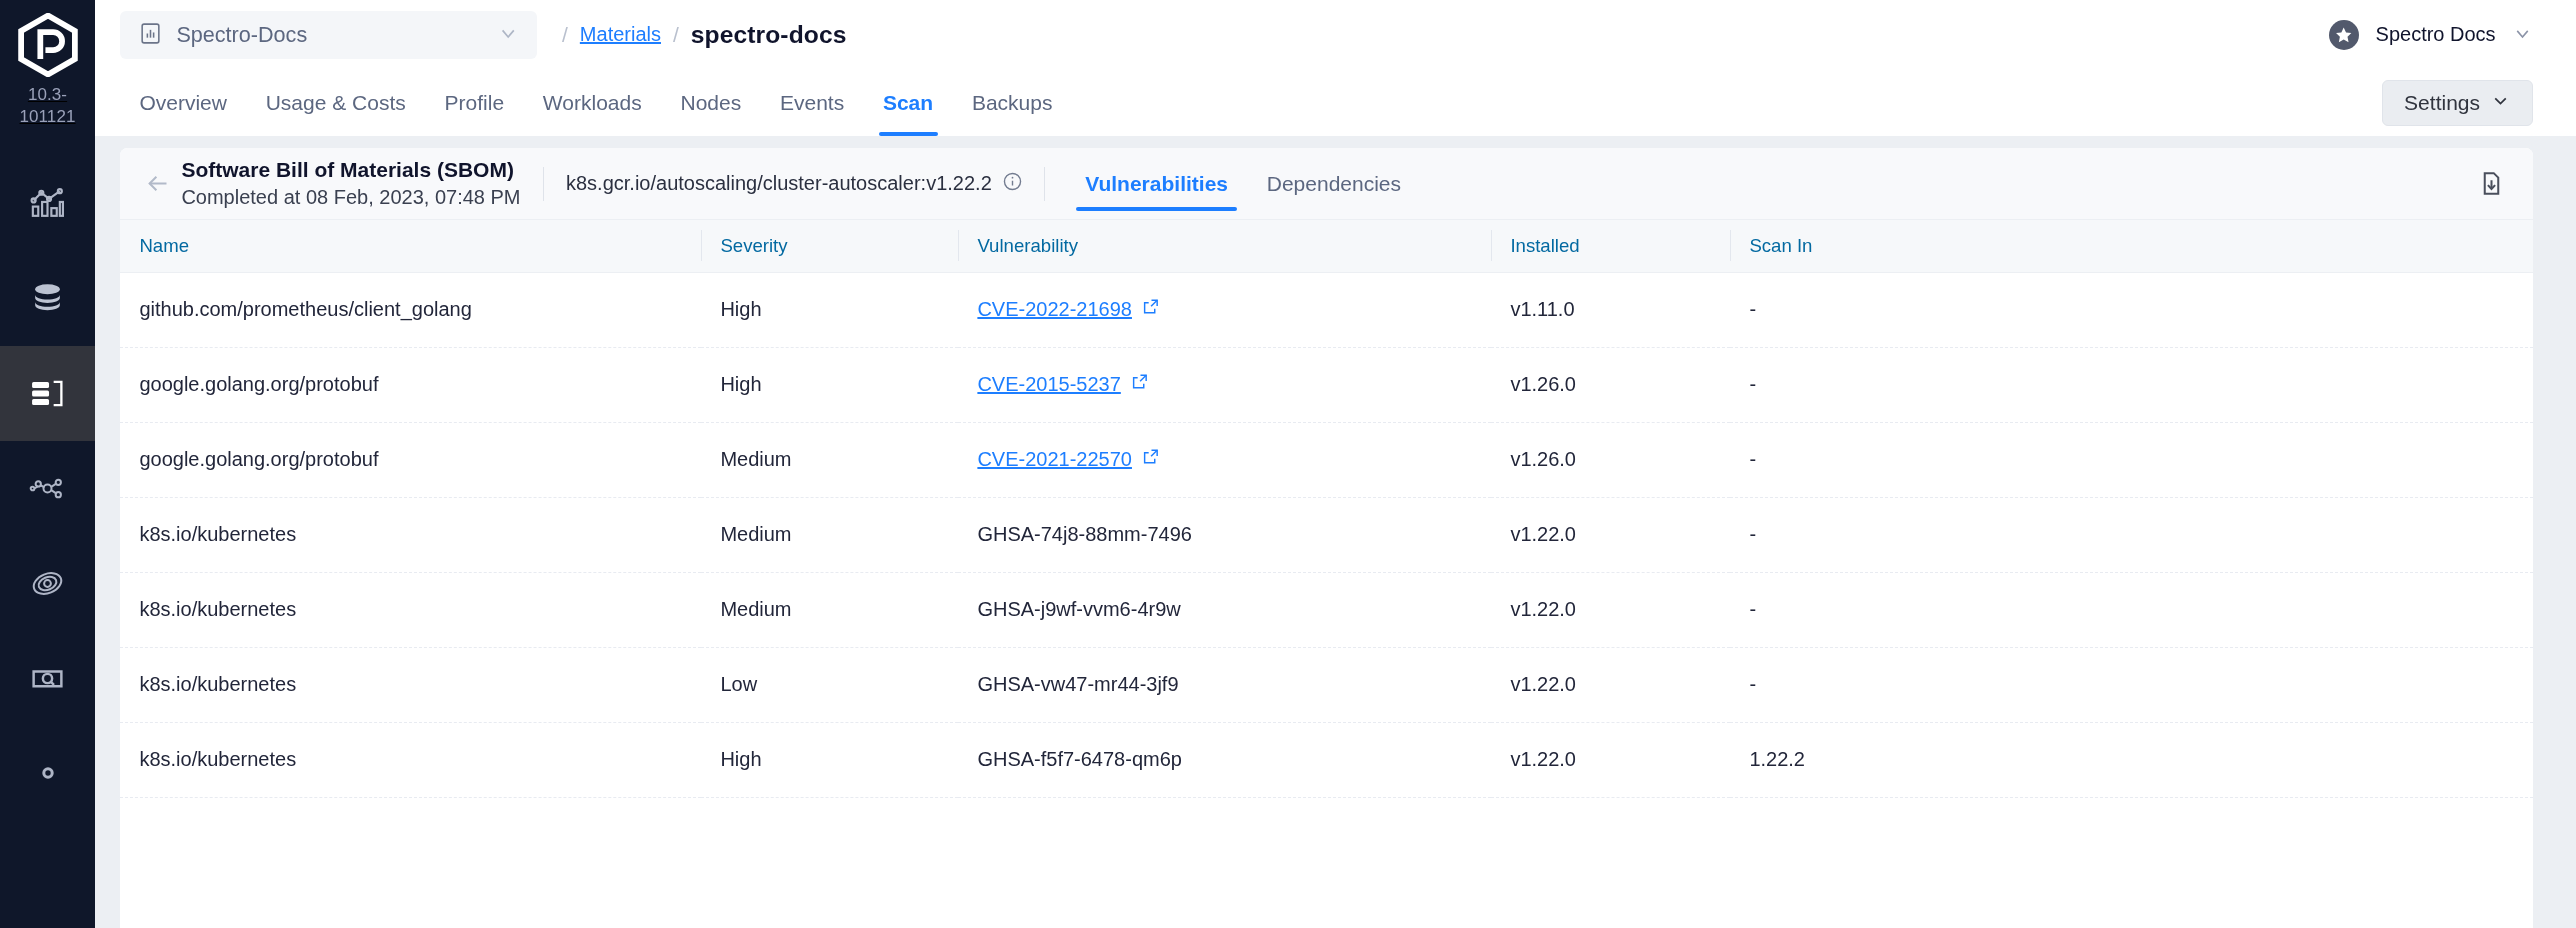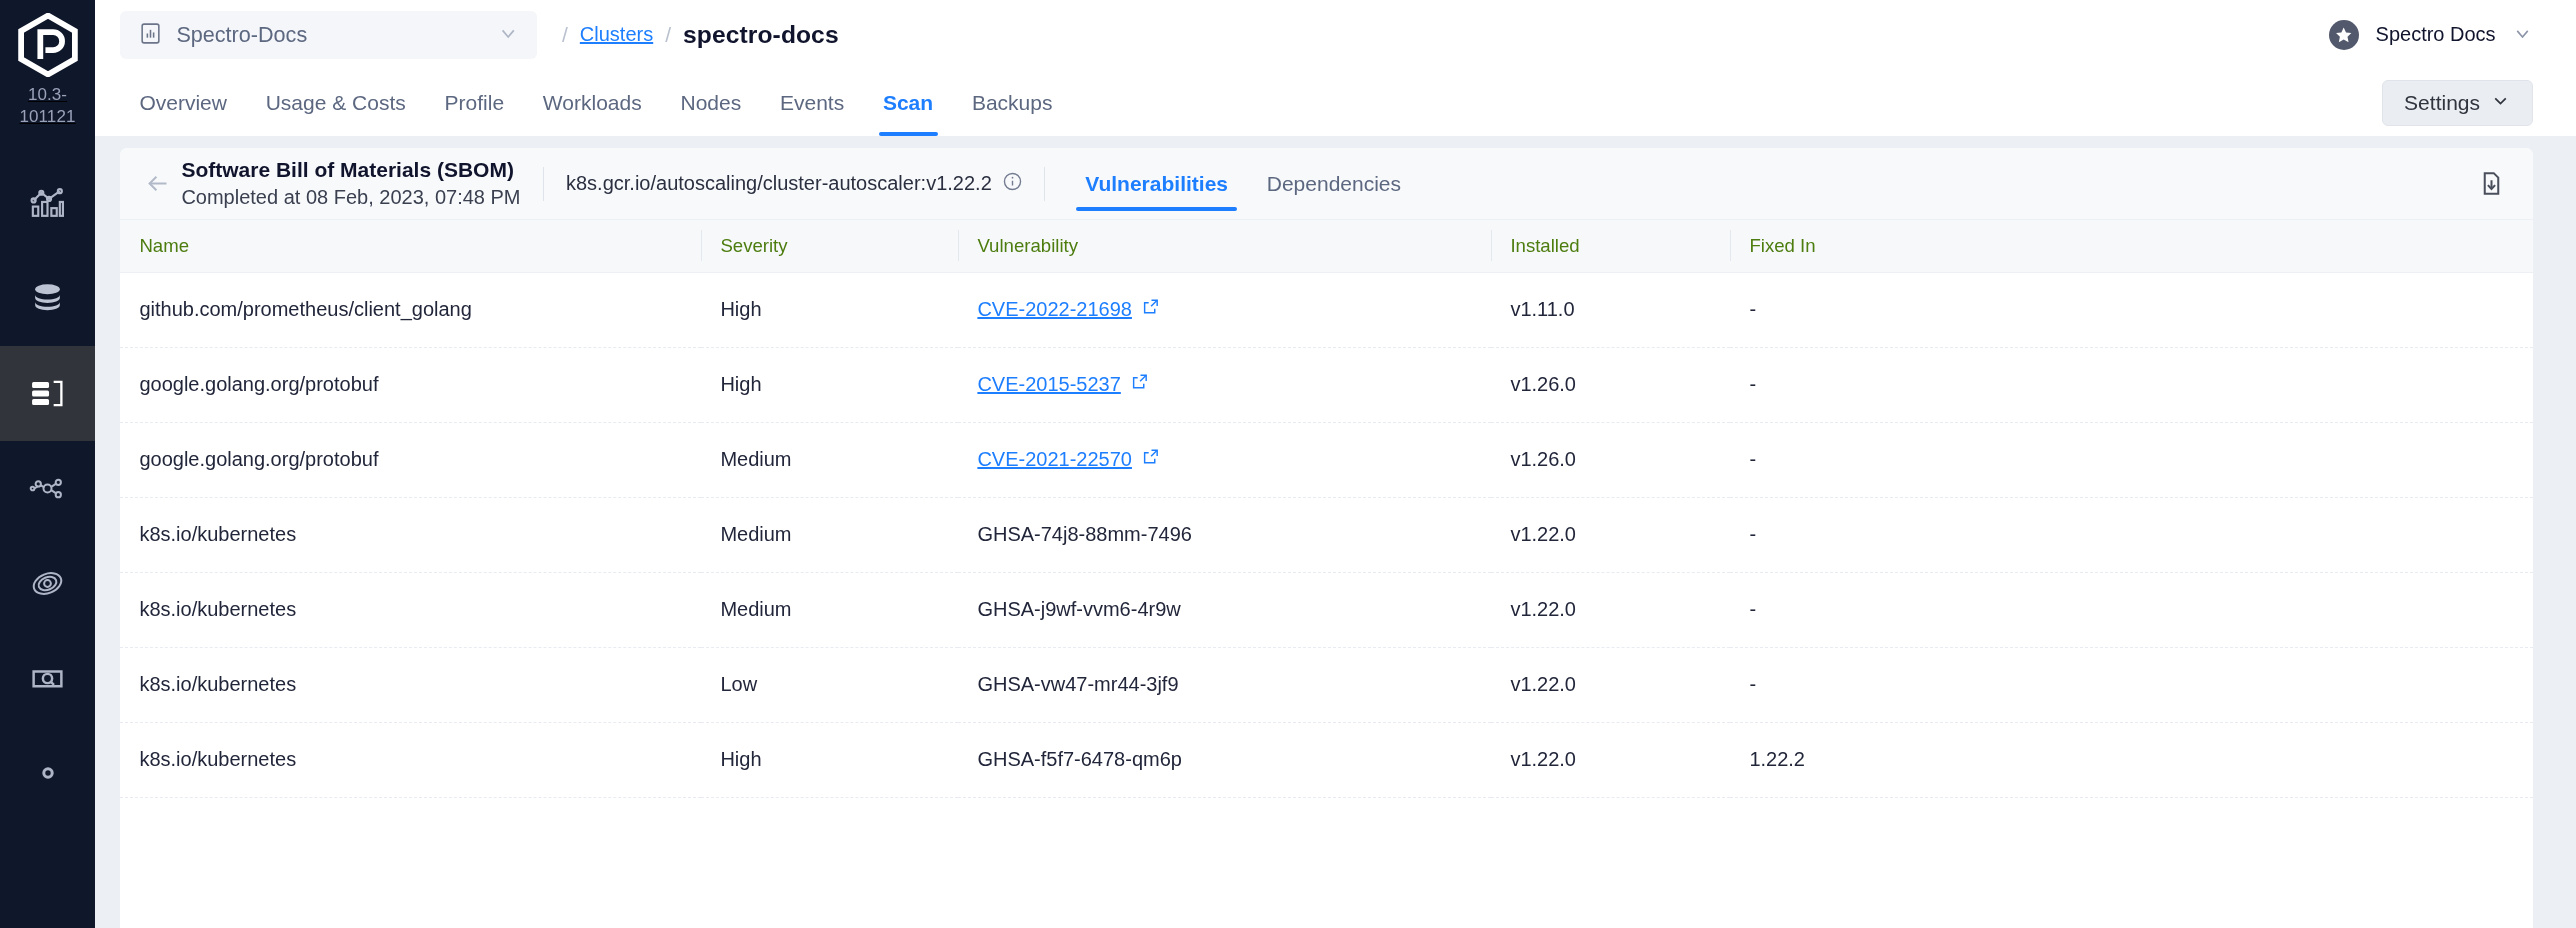--- a/index.html
+++ b/index.html
@@ -129,21 +129,21 @@
     height: 3.7px; background: #1d7eff; border-radius: 2.2px;
   }
   .download-btn { margin-left: auto; width: 42px; height: 42px; display: flex; align-items: center; justify-content: center; color: #4a4f5c; }
 
   
   .tbl { width: 100%; border-collapse: collapse; table-layout: fixed; }
   .tbl thead th {
     background: #f6f8fa;
     height: 52px;
     text-align: left;
-    color: #4d7c0f; font-size: 18.6px; font-weight: normal;
+    color: #0369a1; font-size: 18.6px; font-weight: normal;
     padding: 0 0 0 19.4px;
     border-bottom: 0.7px solid #eceff3;
     position: relative;
   }
   .tbl thead th.div::before {
     content: ""; position: absolute; left: 0; top: 10.4px; bottom: 10.4px; width: 0.7px; background: #e3e7ee;
   }
   .tbl tbody td {
     height: 75px;
     color: #22263a; font-size: 20px;
@@ -269,21 +269,21 @@
         <span class="label">Spectro-Docs</span>
         <span class="caret">
           <svg width="22.4" height="22.4" viewBox="0 0 24 24" fill="none" stroke="#aeb6c6" stroke-width="1.8">
               <polyline points="6,9 12,16 18,9"></polyline>
             </svg>
         </span>
       </div>
 
       <div class="breadcrumb">
         <span class="bc-sep">/</span>
-        <a class="bc-link" href="#">Clusters</a>
+        <a class="bc-link" href="#">Materials</a>
         <span class="bc-sep">/</span>
         <span class="bc-current">spectro-docs</span>
       </div>
 
       <div class="topbar-right">
         <span class="star-badge">
           <svg width="19.4" height="19.4" viewBox="0 0 24 24" fill="#ffffff">
             <polygon points="12,3 14.9,9.2 21.5,10 16.7,14.6 18,21.2 12,18 6,21.2 7.3,14.6 2.5,10 9.1,9.2"></polygon>
           </svg>
         </span>
@@ -383,21 +383,21 @@
               <col class="col-vuln">
               <col class="col-inst">
               <col class="col-fixed">
           </colgroup>
           <thead>
             <tr>
               <th>Name</th>
               <th class="div">Severity</th>
               <th class="div">Vulnerability</th>
               <th class="div">Installed</th>
-              <th class="div">Fixed In</th>
+              <th class="div">Scan In</th>
             </tr>
           </thead>
           <tbody id="tbody">
               <tr>
                 <td>github.com/prometheus/client_golang</td>
                 <td>High</td>
                 <td><a href="#" class="cve-link">
                     <span>CVE-2022-21698</span>
                     <span class="ext-icon"><svg width="19.4" height="19.4" viewBox="0 0 24 24" fill="none" stroke="#1d7eff" stroke-width="1.8">
                         <polyline points="13,4 20,4 20,11"></polyline>

